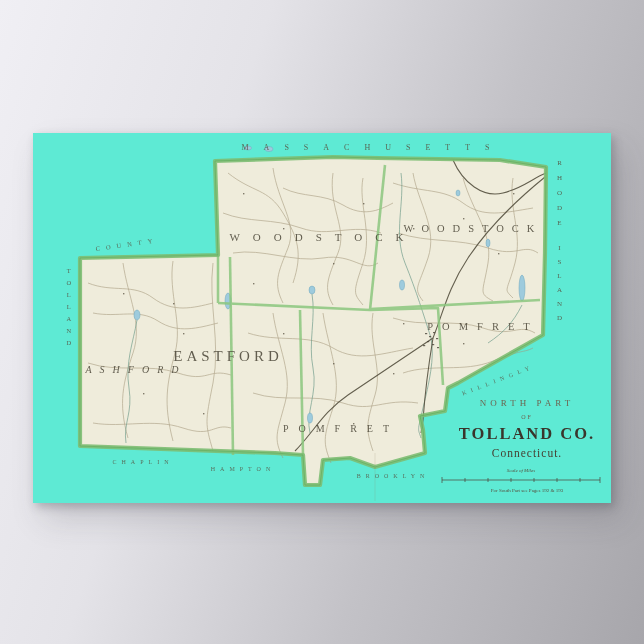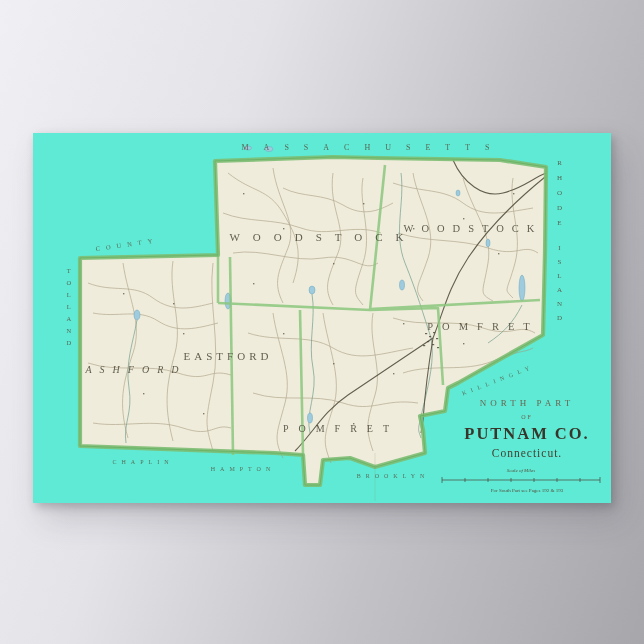--- a/index.html
+++ b/index.html
@@ -21,21 +21,21 @@
   }
   .lbl-mass{left:340px;top:15px;font-size:8px;letter-spacing:15px;color:#56513f;opacity:.85;}
   .lbl-rhode{left:526px;top:63px;font-size:7px;letter-spacing:7px;writing-mode:vertical-rl;text-orientation:upright;color:#56513f;opacity:.85;}
   .lbl-island{left:526px;top:153px;font-size:7px;letter-spacing:6px;writing-mode:vertical-rl;text-orientation:upright;color:#56513f;opacity:.85;}
   .lbl-tolland{left:35px;top:176px;font-size:6.5px;letter-spacing:5px;writing-mode:vertical-rl;text-orientation:upright;color:#56513f;opacity:.85;}
   .lbl-county{left:94px;top:112px;font-size:6.5px;letter-spacing:6px;transform:translate(-50%,-50%) rotate(-8deg);color:#56513f;opacity:.85;}
   .town{color:#3f3a2c;opacity:.8;}
   .lbl-woodstock{left:290px;top:104px;font-size:11px;letter-spacing:13px;}
   .lbl-thompson{left:440px;top:96px;font-size:10.5px;letter-spacing:8px;}
   .lbl-putnam{left:450px;top:194px;font-size:10.5px;letter-spacing:9px;}
-  .lbl-eastford{left:195px;top:223px;font-size:11px;letter-spacing:4px;}
+  .lbl-eastford{left:195px;top:223px;font-size:15px;letter-spacing:4px;}
   .lbl-ashford{left:103px;top:237px;font-size:10px;letter-spacing:8px;font-style:italic;}
   .lbl-pomfret{left:308px;top:251px;font-size:10px;letter-spacing:10px;margin-top:45px;}
   .nbr{font-size:6px;letter-spacing:5px;color:#56513f;opacity:.8;}
   .lbl-chaplin{left:110px;top:329px;}
   .lbl-hampton{left:210px;top:336px;}
   .lbl-brooklyn{left:360px;top:343px;}
   .lbl-killingly{left:465px;top:247px;transform:translate(-50%,-50%) rotate(-21deg);}
   .tb{text-align:left;}
   .tb-part{left:494px;top:270px;font-size:9px;letter-spacing:4px;color:#6d6450;}
   .tb-of{left:494px;top:284px;font-size:6px;letter-spacing:2px;color:#6d6450;}
@@ -192,17 +192,17 @@
 
   <div class="map-label town lbl-woodstock">WOODSTOCK</div>
   <div class="map-label town lbl-thompson">WOODSTOCK</div>
   <div class="map-label town lbl-putnam">POMFRET</div>
   <div class="map-label town lbl-eastford">EASTFORD</div>
   <div class="map-label town lbl-ashford">ASHFORD</div>
   <div class="map-label town lbl-pomfret">POMFRET</div>
 
   <div class="map-label tb tb-part">NORTH PART</div>
   <div class="map-label tb tb-of">OF</div>
-  <div class="map-label tb tb-county">PUTNAM CO.</div>
+  <div class="map-label tb tb-county">TOLLAND CO.</div>
   <div class="map-label tb tb-state">Connecticut.</div>
   <div class="map-label tb tb-scale">Scale of Miles</div>
   <div class="map-label tb tb-foot">For South Part see Pages 192 &amp; 193</div>
 </div>
 
 </body></html>

